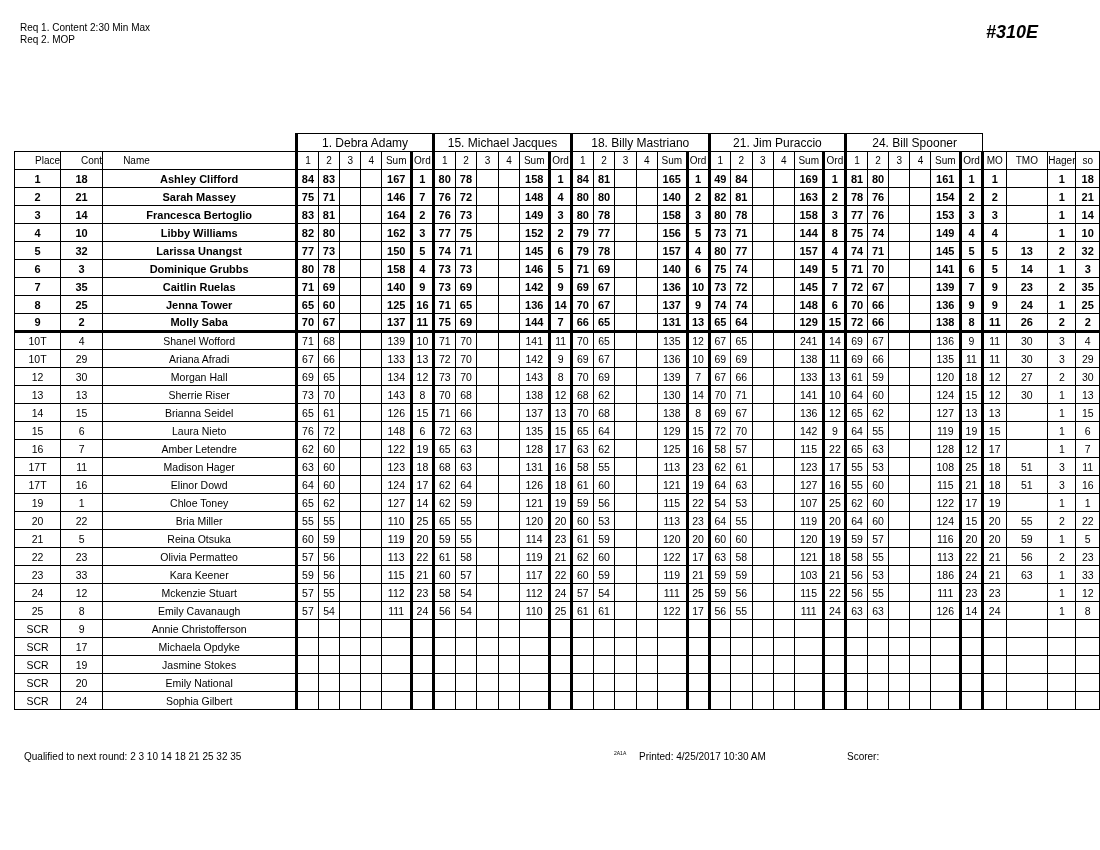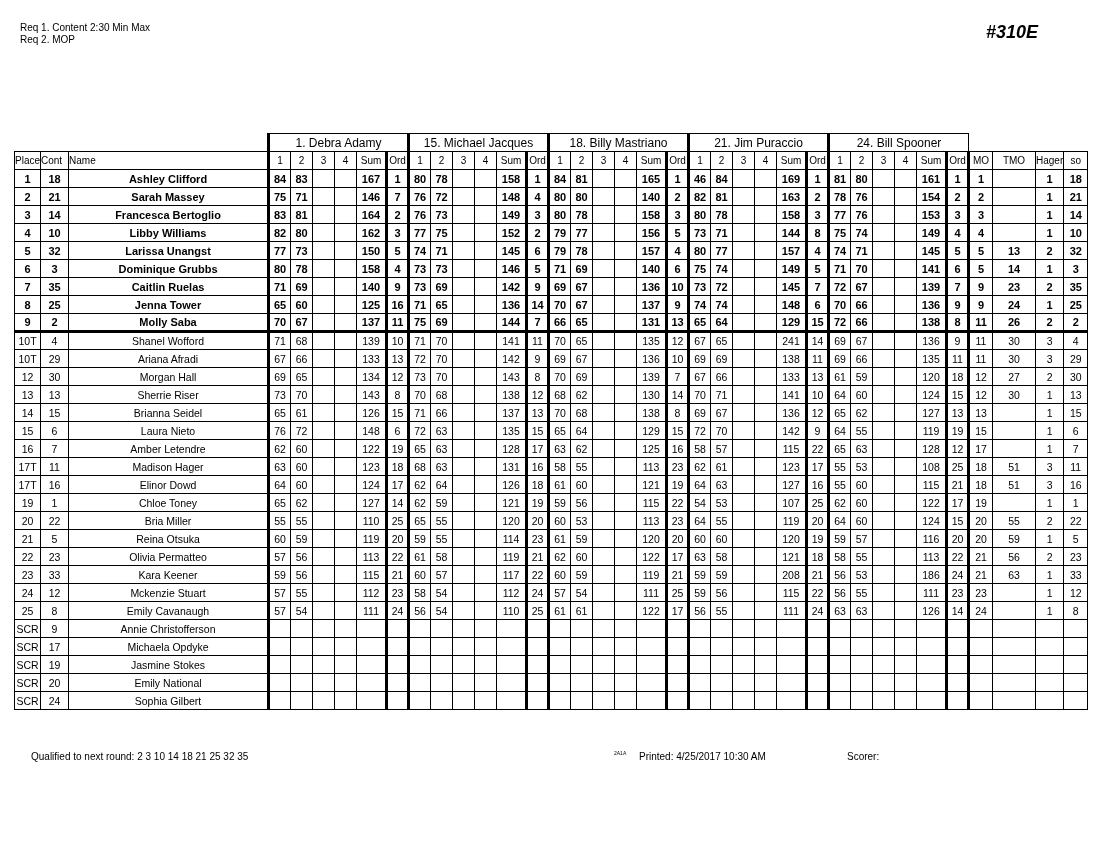--- a/index.html
+++ b/index.html
@@ -93,21 +93,21 @@
   .judgehdr {
     text-align: left;
     padding-left: 5px;
     font-size: 12px;
     height: 19px;
   }
   .blank-left { border: none !important; }
 
   
   .colhdr { font-size: 10px; height: 19px; }
-  .colhdr.left-label { text-align: left; padding-left: 0; }
+  .colhdr.left-label { text-align: left; padding-left: 20px; }
 
   
   td.place { width: 26px; }
   td.cont  { width: 28px; }
   td.name  { width: 200px; text-align: left; padding-left: 5px; }
   td.sc    { width: 22px; }
   td.sum   { width: 30px; }
   td.ord   { width: 22px; }
   td.mo    { width: 24px; }
   td.tmo   { width: 27px; }
@@ -119,21 +119,21 @@
 
   
   .footer {
     position: absolute;
     left: 14px;
     top: 751px;
     width: 1035px;
     font-size: 10px;
     height: 14px;
   }
-  .foot-qual { position: absolute; left: 17px; top: 0; white-space: nowrap; }
+  .foot-qual { position: absolute; left: 10px; top: 0; white-space: nowrap; }
   .foot-tiny { position: absolute; left: 600px; top: -1px; font-size: 5px; }
   .foot-printed { position: absolute; left: 625px; top: 0; white-space: nowrap; }
   .foot-scorer { position: absolute; left: 833px; top: 0; white-space: nowrap; }
 </style>
 </head>
 <body>
 
 <div id="page">
 
   <div class="req-block">
@@ -217,21 +217,21 @@
           <td class="sc"></td>
           <td class="sc"></td>
           <td class="sum">158</td>
           <td class="ord ordcell">1</td>
           <td class="sc grpstart">84</td>
           <td class="sc">81</td>
           <td class="sc"></td>
           <td class="sc"></td>
           <td class="sum">165</td>
           <td class="ord ordcell">1</td>
-          <td class="sc grpstart">46</td>
+          <td class="sc grpstart">49</td>
           <td class="sc">84</td>
           <td class="sc"></td>
           <td class="sc"></td>
           <td class="sum">169</td>
           <td class="ord ordcell">1</td>
           <td class="sc grpstart">81</td>
           <td class="sc">80</td>
           <td class="sc"></td>
           <td class="sc"></td>
           <td class="sum">161</td>
@@ -1079,21 +1079,21 @@
           <td class="sc grpstart">60</td>
           <td class="sc">59</td>
           <td class="sc"></td>
           <td class="sc"></td>
           <td class="sum">119</td>
           <td class="ord ordcell">21</td>
           <td class="sc grpstart">59</td>
           <td class="sc">59</td>
           <td class="sc"></td>
           <td class="sc"></td>
-          <td class="sum">208</td>
+          <td class="sum">103</td>
           <td class="ord ordcell">21</td>
           <td class="sc grpstart">56</td>
           <td class="sc">53</td>
           <td class="sc"></td>
           <td class="sc"></td>
           <td class="sum">186</td>
           <td class="ord ordcell">24</td>
           <td class="mo">21</td>
           <td class="tmo">63</td>
           <td class="rule">1</td>

